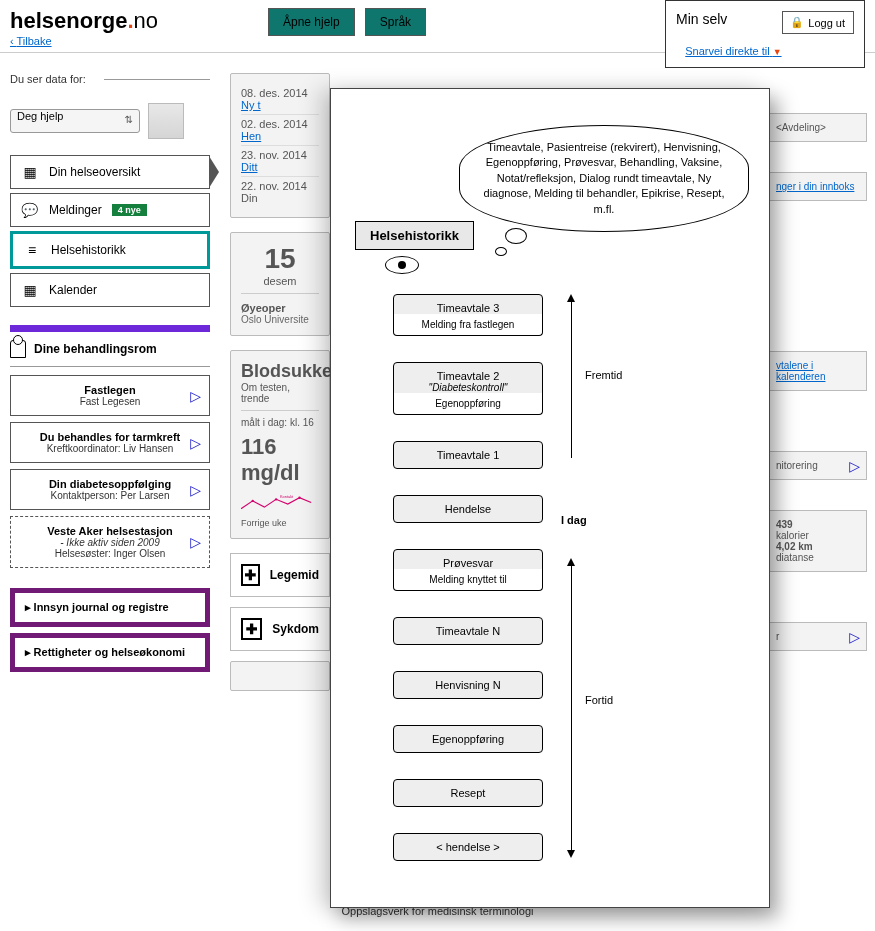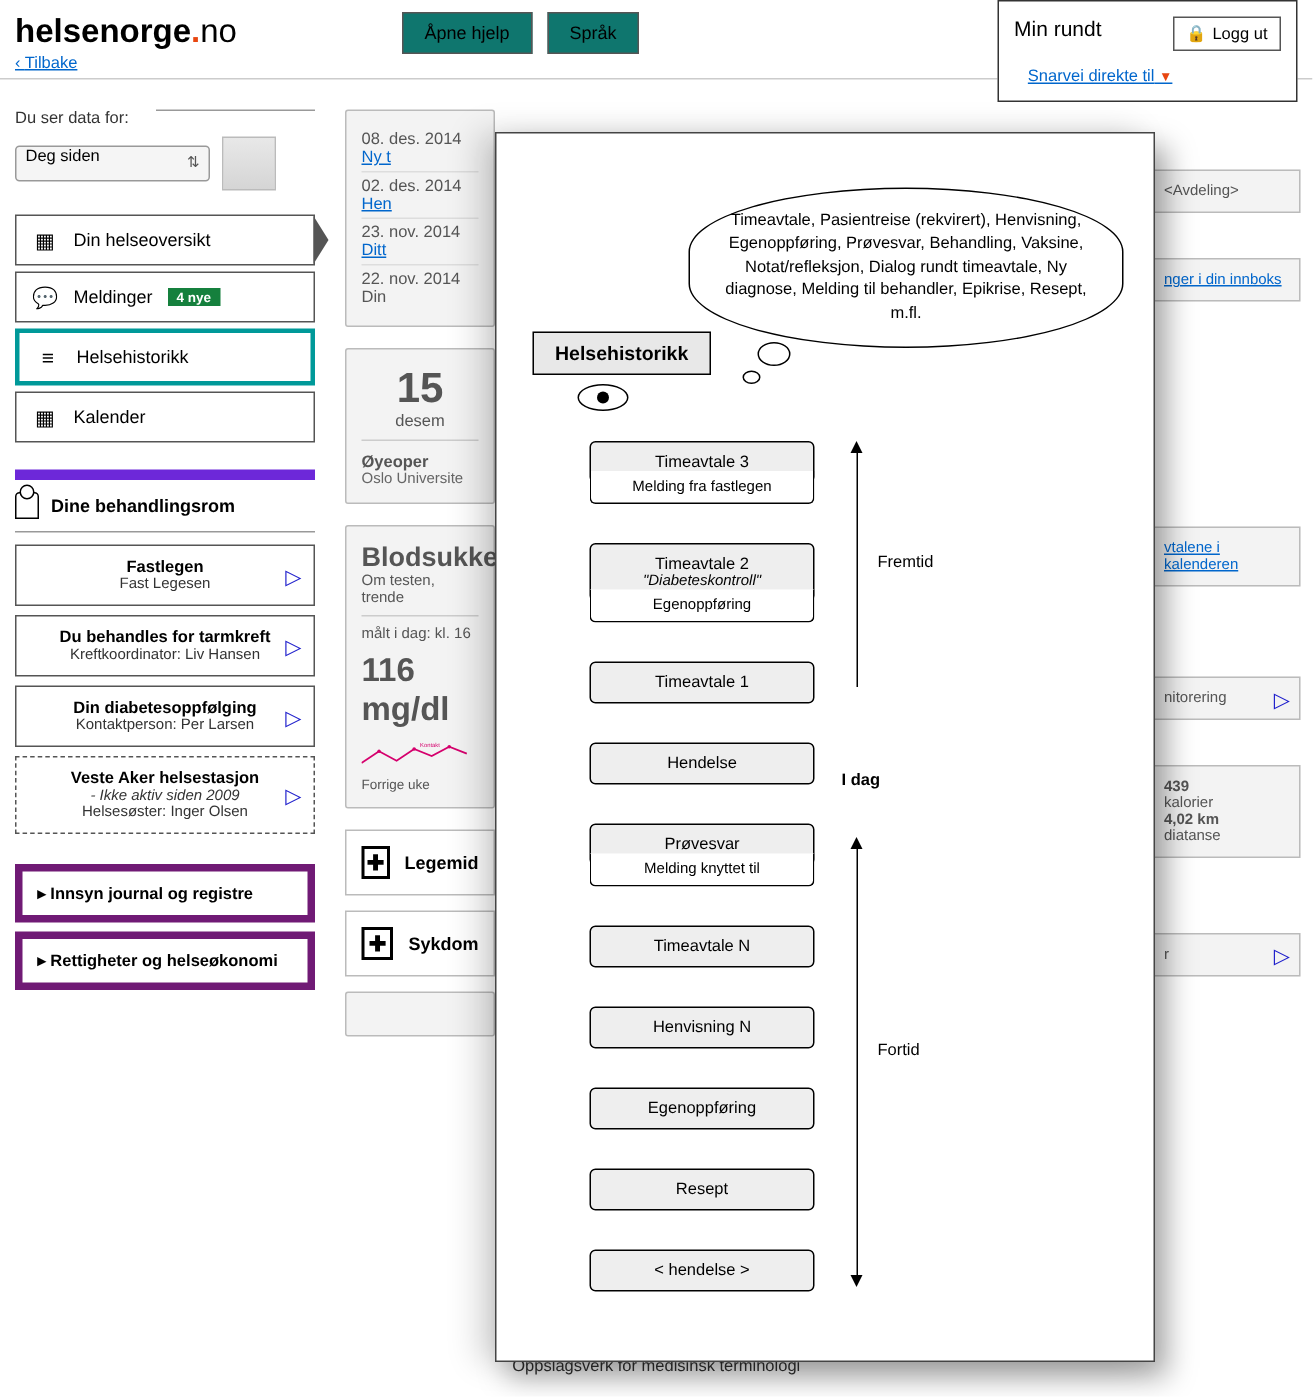--- a/index.html
+++ b/index.html
@@ -19,21 +19,21 @@
 
 .minhelse-box { position: absolute; top: 0; right: 10px; width: 200px; border: 1px solid #333; background: #fff; padding: 10px; z-index: 30; }
 .minhelse-title { font-size: 14px; }
 .logout-btn { float: right; border: 1px solid #555; background: #fff; padding: 4px 8px; font-size: 11px; display: flex; align-items: center; gap: 4px; cursor: pointer; }
 .shortcut { color: #0066cc; text-decoration: underline; font-size: 11px; float: right; margin-top: 18px; }
 .shortcut .caret { color: #e84610; font-size: 9px; }
 
 .body-area { display: flex; padding: 20px 10px 0; gap: 20px; }
 
 .left-col { width: 200px; flex-shrink: 0; }
-.data-for { font-size: 11px; color: #333; display: flex; align-items: flex-start; gap: 18px; margin-bottom: 6px; }
+.data-for { font-size: 11px; color: #333; display: flex; align-items: center; gap: 18px; margin-bottom: 18px; }
 .data-for-line { flex: 1; border-top: 1px solid #999; }
 .persona-row { display: flex; align-items: center; gap: 8px; margin-bottom: 16px; }
 .persona-select { width: 130px; height: 24px; border: 1px solid #999; border-radius: 3px; background: #f5f5f5; font-size: 11px; padding: 0 6px; position: relative; }
 .persona-select::after { content: "⇅"; position: absolute; right: 6px; top: 4px; font-size: 10px; color: #555; }
 .avatar { width: 36px; height: 36px; border: 1px solid #bbb; background: linear-gradient(#e8e8e8,#d5d5d5); }
 
 .nav-item { border: 1px solid #555; padding: 8px 10px; margin-bottom: 4px; display: flex; align-items: center; gap: 10px; cursor: pointer; background: #fff; }
 .nav-item .icon { width: 18px; text-align: center; font-size: 14px; }
 .nav-item.active-arrow { position: relative; }
 .nav-item.active-arrow::after { content: ""; position: absolute; right: -10px; top: 50%; transform: translateY(-50%); border-left: 10px solid #555; border-top: 16px solid transparent; border-bottom: 16px solid transparent; }
@@ -125,35 +125,35 @@
     <a href="#">Eva Pettersen</a>
     <span class="caret">▼</span>
   </div>
 </div>
 
 <div class="minhelse-box">
   <button class="logout-btn">
     <span>🔒</span>
     <span>Logg ut</span>
   </button>
-  <div class="minhelse-title">Min rundt</div>
+  <div class="minhelse-title">Min selv</div>
   <a href="#" class="shortcut">
     <span>Snarvei direkte til</span> <span class="caret">▼</span>
   </a>
 </div>
 
 <div class="body-area">
 
   <div class="left-col">
     <div class="data-for">
       <span>Du ser data for:</span>
         <div class="data-for-line"></div>
     </div>
     <div class="persona-row">
-      <div class="persona-select">Deg siden</div>
+      <div class="persona-select">Deg hjelp</div>
       <div class="avatar"></div>
     </div>
 
     <div class="nav-item active-arrow">
       <span class="icon">▦</span>
       <span>Din helseoversikt</span>
     </div>
     <div class="nav-item">
       <span class="icon">💬</span>
       <span>Meldinger</span>

